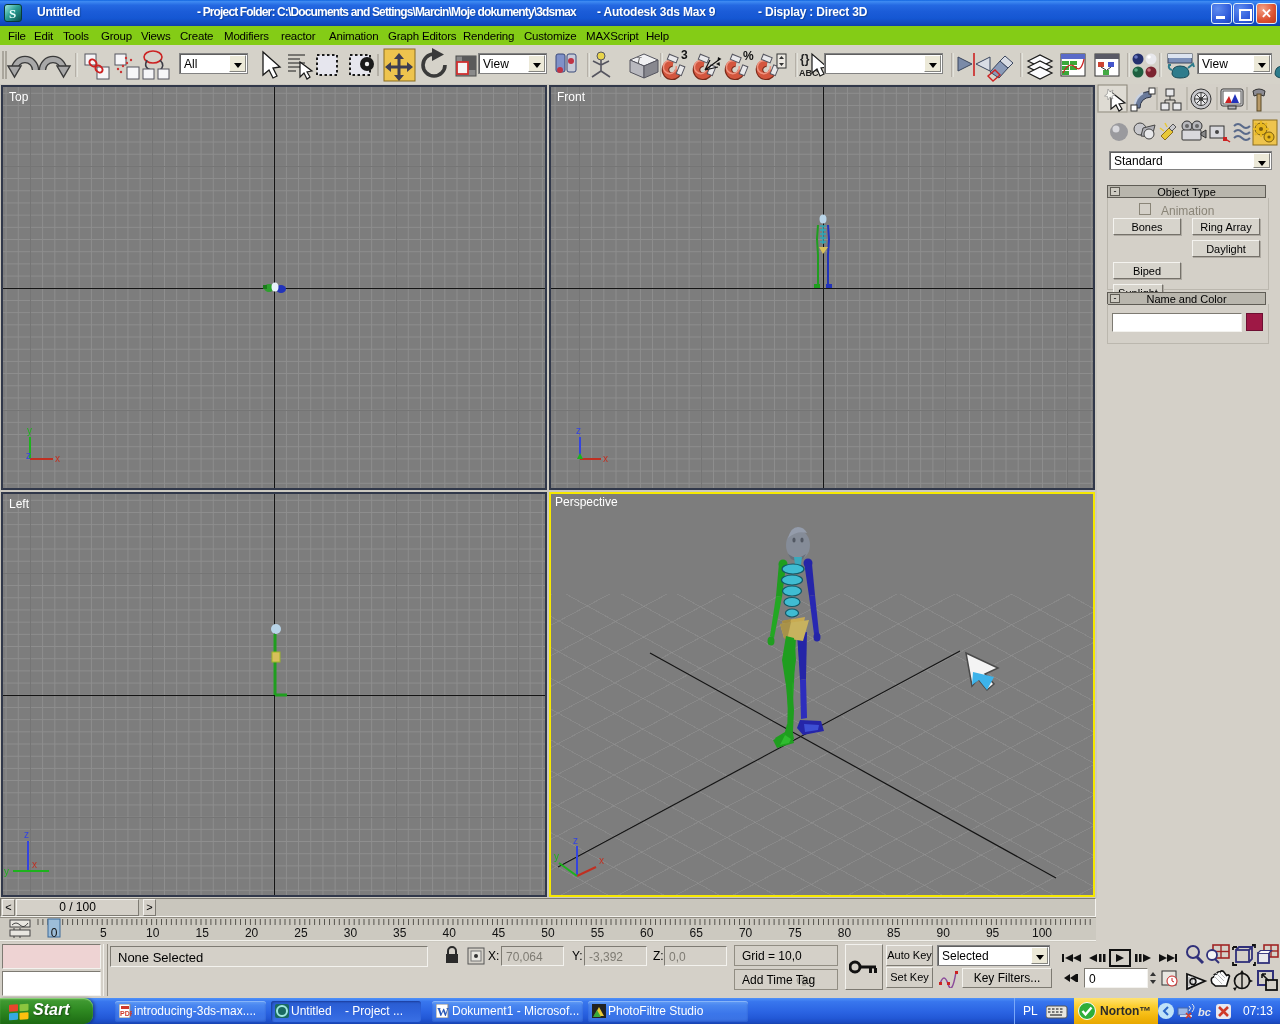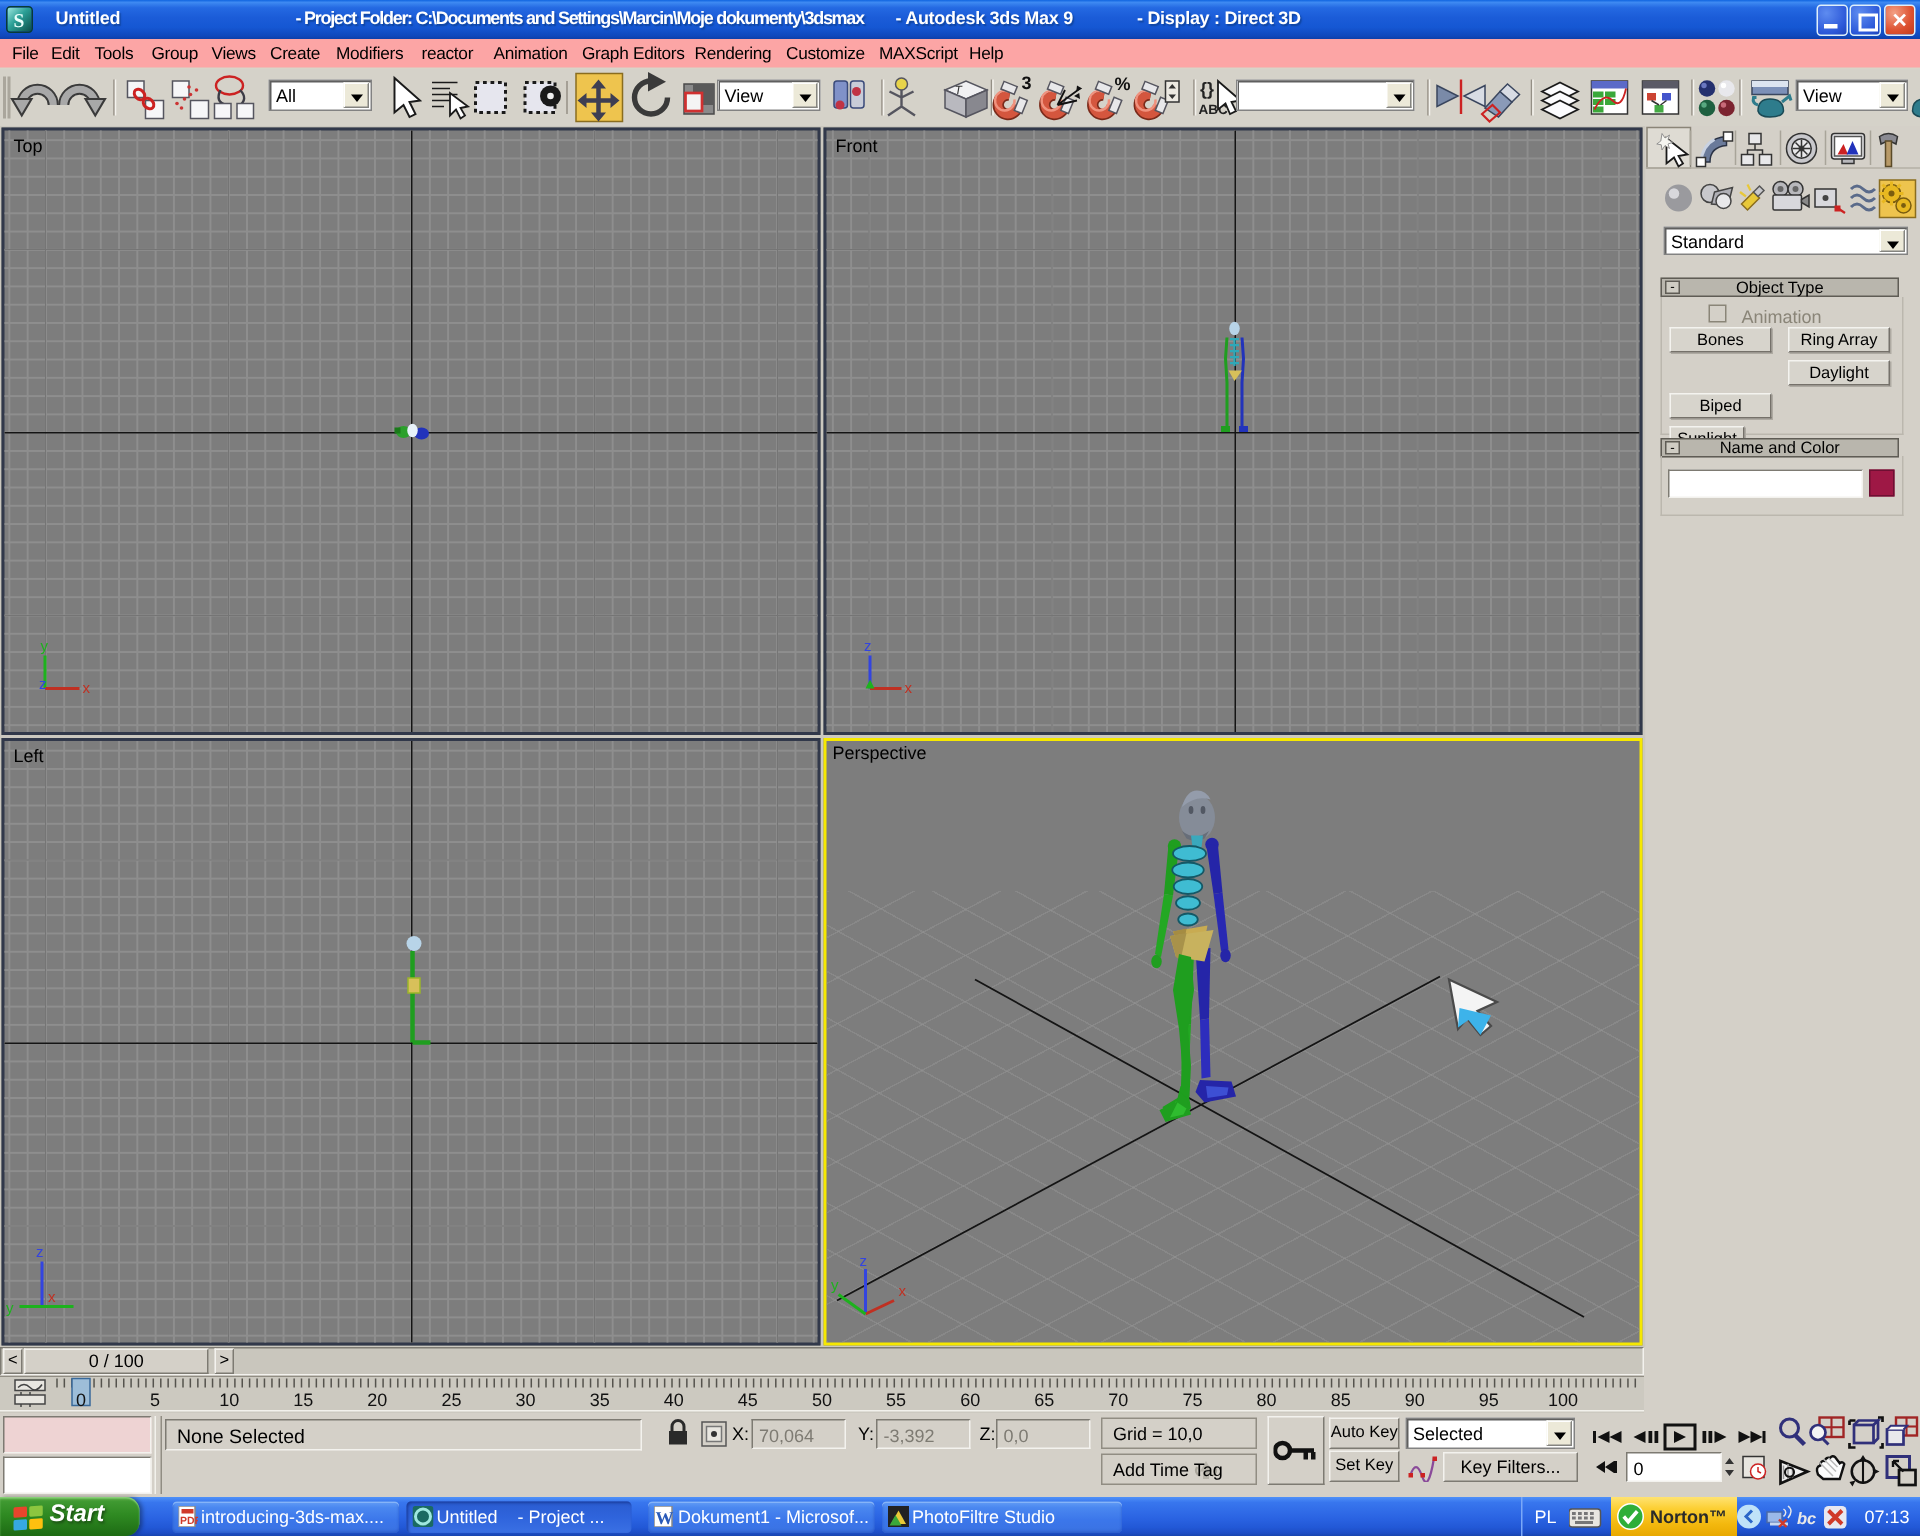--- a/index.html
+++ b/index.html
@@ -16,39 +16,39 @@
 #titletext { position:absolute; left:37px; top:5px; width:1100px; color:#fff; font-size:12px; font-weight:bold; white-space:pre; text-shadow:1px 1px 1px #1045a0; letter-spacing:-0.2px; }
 .winbtn { position:absolute; top:3px; width:21px; height:21px; border-radius:3px; border:1px solid #dff0fb; }
 #btnmin  { left:1211px; background:radial-gradient(circle at 30% 25%,#5e8cf0,#2b57d8 70%,#1e44b8); }
 #btnmax  { left:1233px; background:radial-gradient(circle at 30% 25%,#5e8cf0,#2b57d8 70%,#1e44b8); }
 #btnclose{ left:1256px; background:radial-gradient(circle at 30% 25%,#f3a084,#dd5130 60%,#c23a1c); }
 #btnmin:after { content:""; position:absolute; left:4px; top:12px; width:9px; height:3px; background:#fff; }
 #btnmax:after { content:""; position:absolute; left:5px; top:5px; width:9px; height:8px; border:2px solid #fff; background:transparent; }
 #btnclose:after { content:"\2715"; position:absolute; left:4px; top:2px; color:#fff; font-size:13px; font-weight:bold; }
 
 
-#menubar { position:absolute; left:0; top:26px; width:1280px; height:20px; background:#fca5a5; border-bottom:1px solid #d8d4c8; }
+#menubar { position:absolute; left:0; top:26px; width:1280px; height:20px; background:#84cc16; border-bottom:1px solid #d8d4c8; }
 #menubar span { position:absolute; top:4px; color:#000; font-size:11.5px; letter-spacing:-0.2px; }
 
 
 #toolbar { position:absolute; left:0; top:46px; width:1280px; height:38px; background:#d5d2c9; }
 .combo { position:absolute; height:21px; background:#fff; border:1px solid #828282;
   box-shadow:inset 1px 1px 0 #5f5f5f; }
 .combo .cbtxt { position:absolute; left:4px; top:3px; font-size:12px; color:#000; }
 .combo .cbarr { position:absolute; right:1px; top:1px; bottom:1px; width:17px; background:#ece9d8;
   border:1px solid; border-color:#fff #848480 #848480 #fff; }
 .combo .cbarr:after { content:""; position:absolute; left:4px; top:7px; border:4px solid transparent; border-top:5px solid #000; }
 
 
 #vparea { position:absolute; left:0; top:84px; width:1097px; height:814px; background:#cbc8bf; }
 .vp { position:absolute; background:#7d7d7d; border:2px solid #31384a; }
 .vpgrid { position:absolute; left:0; top:0; right:0; bottom:0;
   background-image:linear-gradient(#757575 1px, transparent 1px),linear-gradient(90deg,#757575 1px, transparent 1px),linear-gradient(#8e8e8e 1px, transparent 1px),linear-gradient(90deg,#8e8e8e 1px, transparent 1px);
   background-size:122px 122px,122px 122px,12.2px 12.2px,12.2px 12.2px; }
-.vplabel { position:absolute; left:6px; top:3px; color:#000000; font-size:12px; }
+.vplabel { position:absolute; left:6px; top:3px; color:#ffffff; font-size:12px; }
 .axis { position:absolute; background:#141414; }
 
 
 #cmdpanel { position:absolute; left:1097px; top:84px; width:183px; height:860px; background:#d4d0c8; }
 .cpbtn { position:absolute; background:#d7d4cc; border:1px solid; border-color:#f4f3ef #75716a #75716a #f4f3ef;
   box-shadow:1px 1px 0 #aeaaa2; text-align:center; font-size:11px; color:#000; }
 .rollhdr { position:absolute; left:10px; width:159px; height:13px; background:#b9b6ad; border:1px solid #5f5c55;
   font-size:11px; color:#000; text-align:center; line-height:12px; }
 .rollhdr .minus { position:absolute; left:2px; top:1px; width:10px; height:9px; border:1px solid #5f5c55; background:#cfccc3; font-size:9px; line-height:7px; text-align:center; }
 

